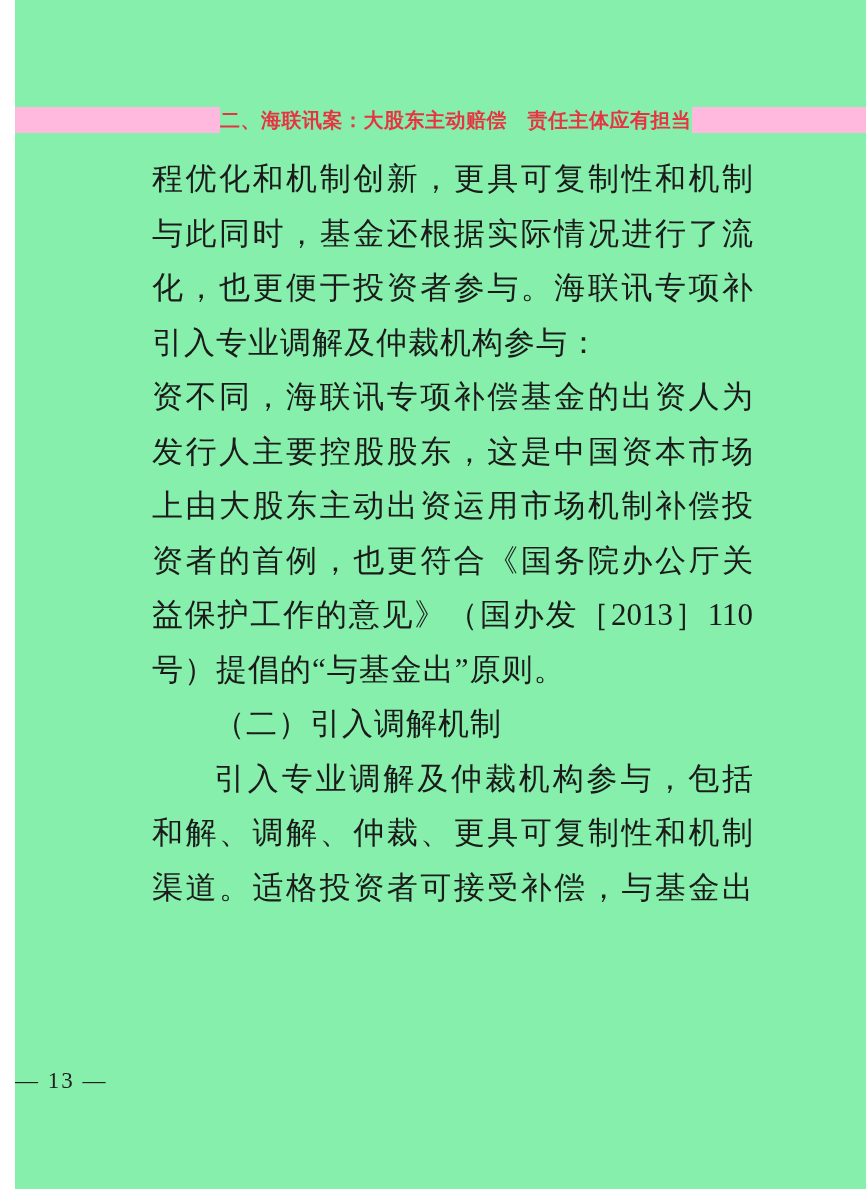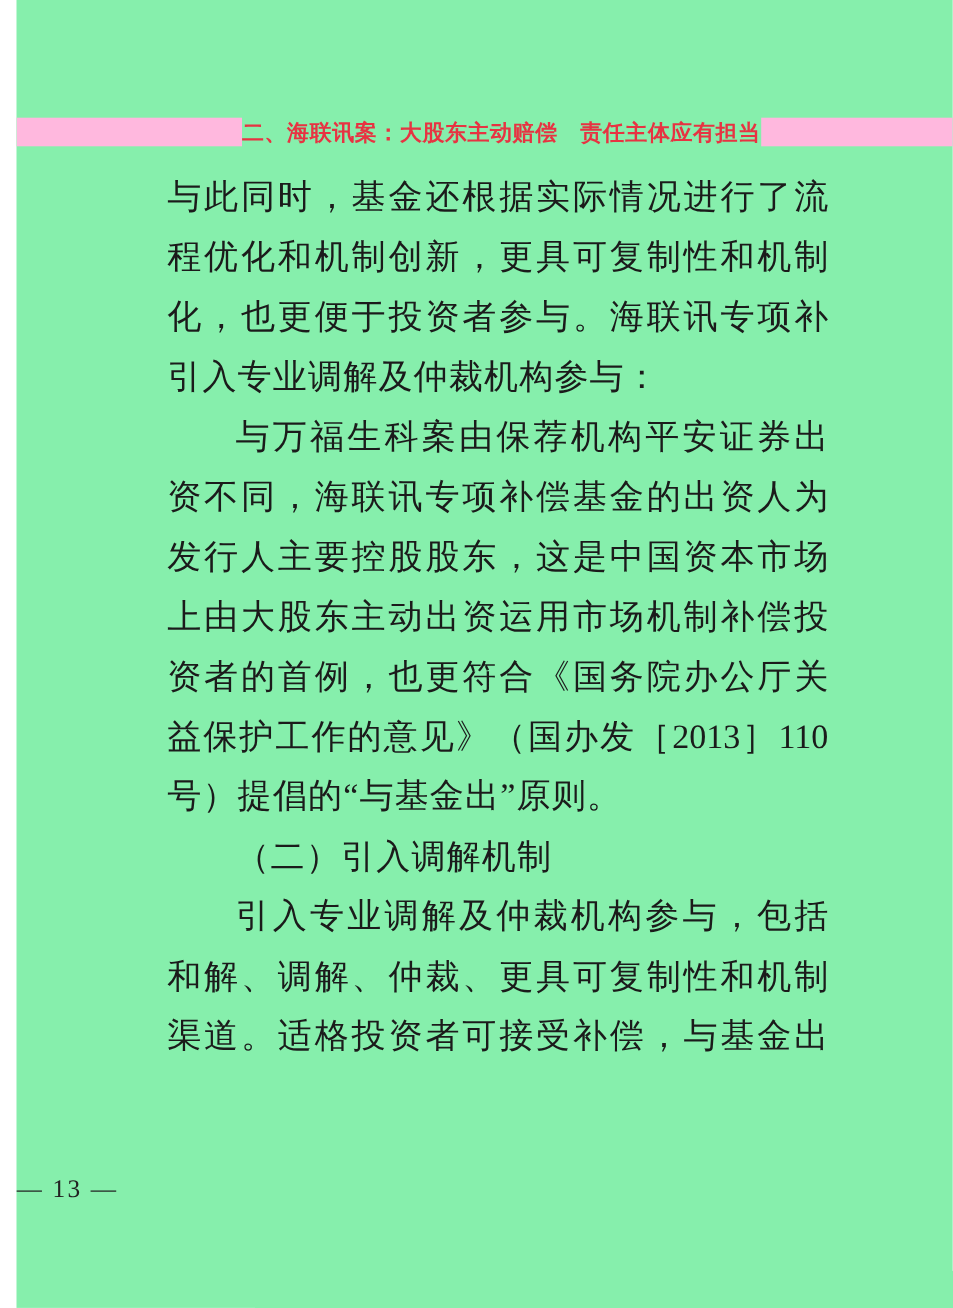--- a/index.html
+++ b/index.html
@@ -88,25 +88,24 @@
 
 <div class="page">
 
   <div class="running-header">
     <div class="band band-left"></div>
     <div class="header-title">二、海联讯案：大股东主动赔偿　责任主体应有担当</div>
     <div class="band band-right"></div>
   </div>
 
   <div class="body-text">
+    <div class="line line-justify">程优化和机制创新，更具可复制性和机制</div>
     <div class="line line-justify">与此同时，基金还根据实际情况进行了流</div>
-    <div class="line line-justify">程优化和机制创新，更具可复制性和机制</div>
     <div class="line line-justify">化，也更便于投资者参与。海联讯专项补</div>
     <div class="line line-left">引入专业调解及仲裁机构参与：</div>
-    <div class="line line-indent-justify">与万福生科案由保荐机构平安证券出</div>
     <div class="line line-justify">资不同，海联讯专项补偿基金的出资人为</div>
     <div class="line line-justify">发行人主要控股股东，这是中国资本市场</div>
     <div class="line line-justify">上由大股东主动出资运用市场机制补偿投</div>
     <div class="line line-justify">资者的首例，也更符合《国务院办公厅关</div>
     <div class="line line-justify">益保护工作的意见》（国办发［2013］110</div>
     <div class="line line-left">号）提倡的“与基金出”原则。</div>
     <div class="line line-head">（二）引入调解机制</div>
     <div class="line line-indent-justify">引入专业调解及仲裁机构参与，包括</div>
     <div class="line line-justify">和解、调解、仲裁、更具可复制性和机制</div>
     <div class="line line-justify">渠道。适格投资者可接受补偿，与基金出</div>

